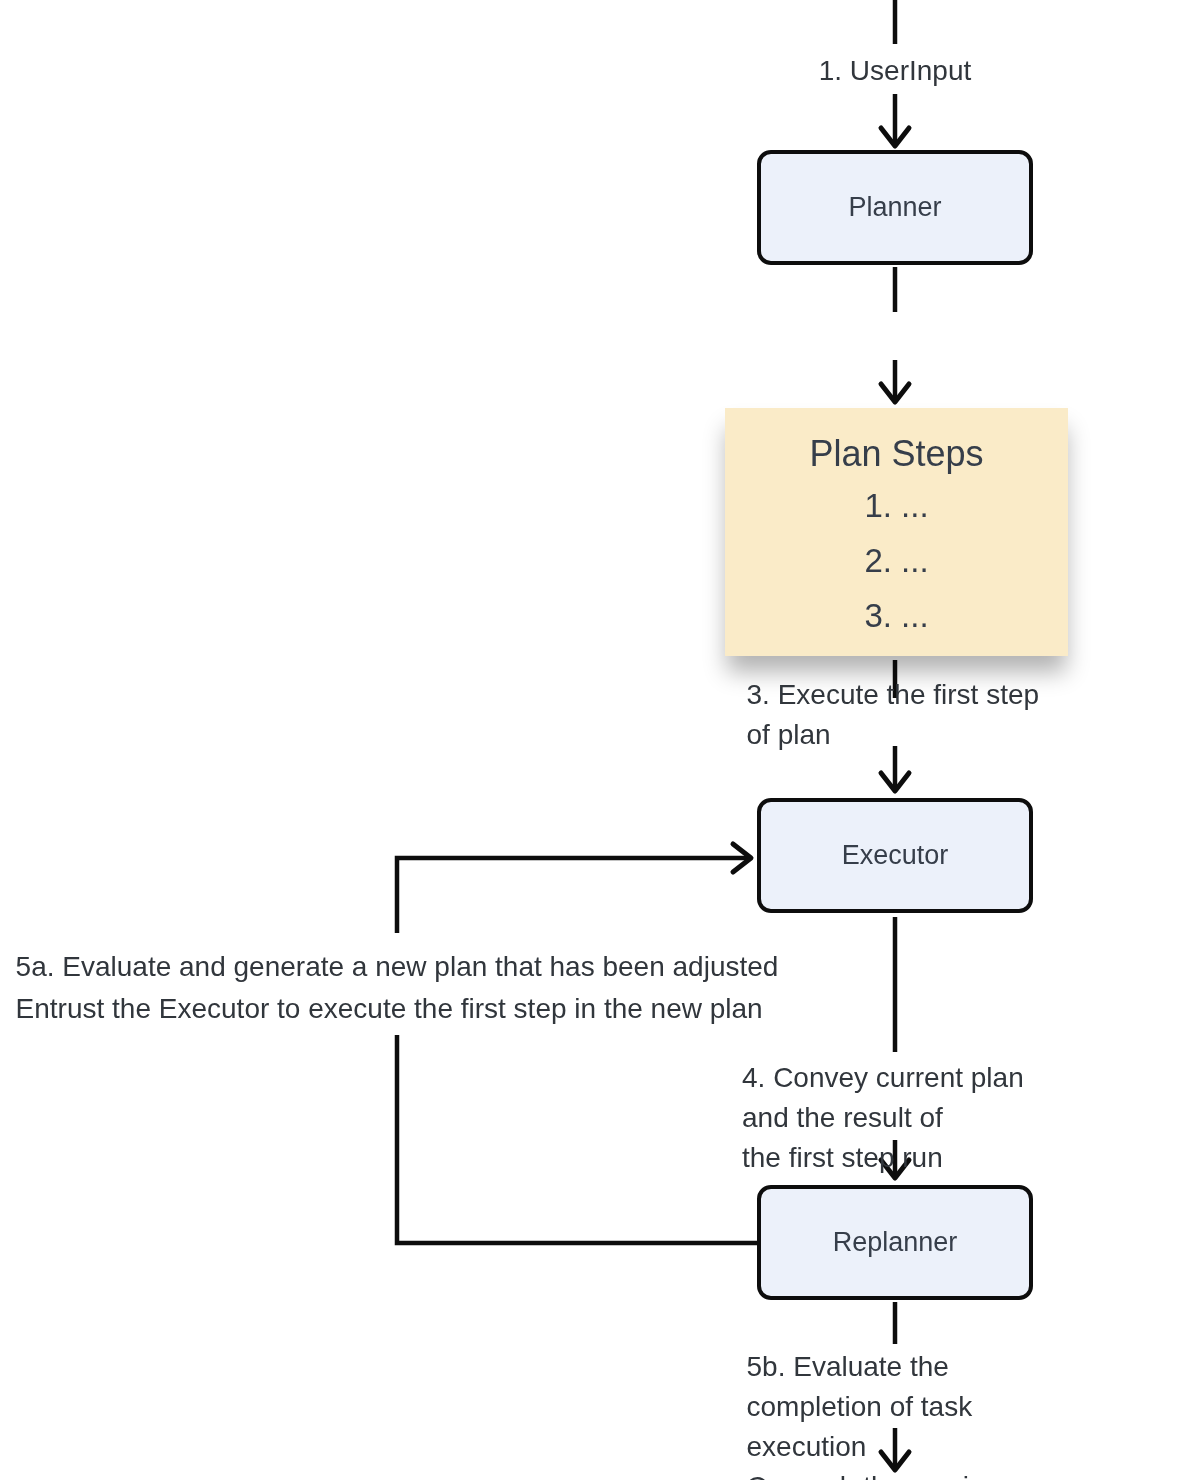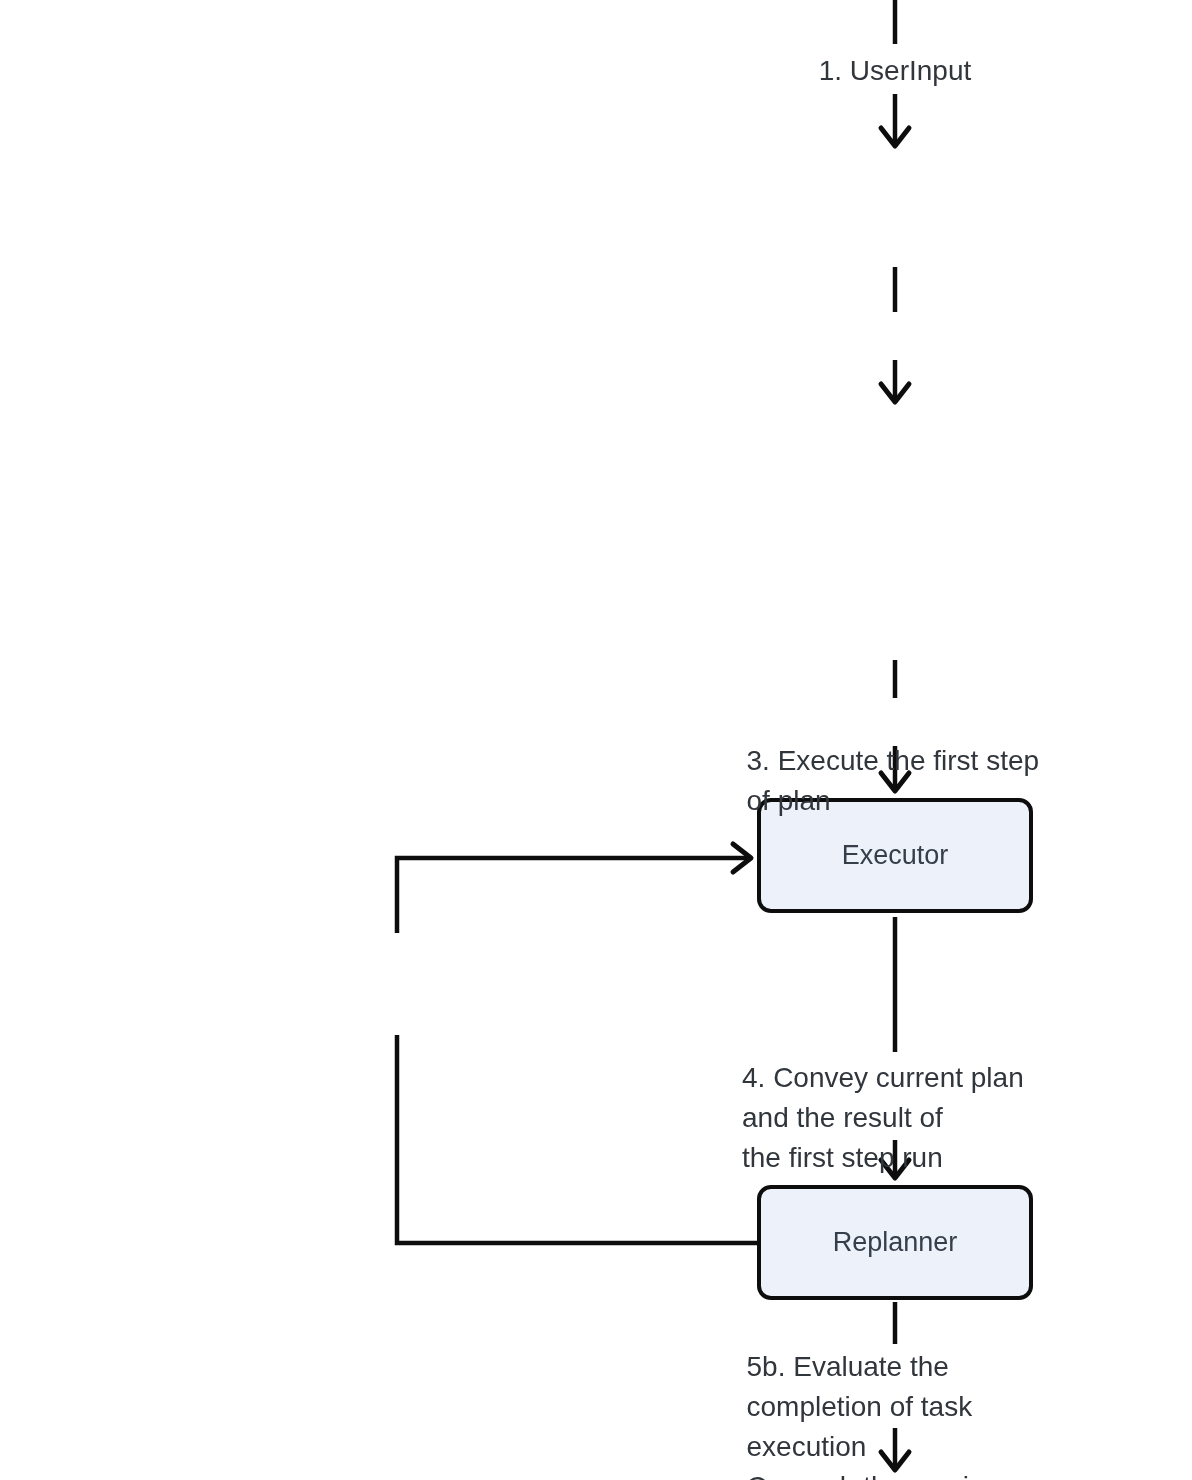--- a/index.html
+++ b/index.html
@@ -63,21 +63,21 @@
     position:absolute;
     transform:translateX(-50%);
     text-align:left;
     white-space:pre-line;
     font-size:28px;
     line-height:40px;
     color:var(--text);
   }
   #label-step1{left:895px;top:51px;}
   #label-step2{left:895px;top:320px;}
-  #label-step3{left:895px;top:741px;}
+  #label-step3{left:895px;top:675px;}
   #label-step4{left:892px;top:1058px;}
   #label-step5a{left:397px;top:946px;line-height:42px;}
   #label-step5b{left:895px;top:1347px;}
 </style>
 </head>
 <body>
 
 <div id="canvas">
 
   <svg class="edges" viewBox="0 0 1192 1480" xmlns="http://www.w3.org/2000/svg">
@@ -94,30 +94,41 @@
     <path class="edge" d="M895 660 V698"></path>
     <path class="edge" d="M895 746 V791" marker-end="url(#arrow)"></path>
     <path class="edge" d="M895 917 V1052"></path>
     <path class="edge" d="M895 1140 V1178" marker-end="url(#arrow)"></path>
     <path class="edge" d="M895 1302 V1344"></path>
     <path class="edge" d="M895 1428 V1470" marker-end="url(#arrow)"></path>
     <path class="edge" d="M757 1243 H397 V1035"></path>
     <path class="edge" d="M397 933 V858 H751" marker-end="url(#arrow)"></path>
   </svg>
 
+  <div class="node" id="node-planner">
+    <span>Planner</span>
+  </div>
 
+  <div class="note">
+    <div class="note-title">Plan Steps</div>
+    <div class="note-item">1. ...</div>
+    <div class="note-item">2. ...</div>
+    <div class="note-item">3. ...</div>
+  </div>
 
   <div class="node" id="node-replanner">
     <span>Replanner</span>
   </div>
 
   <div class="node" id="node-executor">
     <span>Executor</span>
   </div>
 
   <div class="edge-label" id="label-step1">1. UserInput</div>
   <div class="edge-label" id="label-step3">3. Execute the first step of plan</div>
   <div class="edge-label" id="label-step4">4. Convey current plan and the result of
 the first step run</div>
+  <div class="edge-label" id="label-step5a">5a. Evaluate and generate a new plan that has been adjusted
+Entrust the Executor to execute the first step in the new plan</div>
   <div class="edge-label" id="label-step5b">5b. Evaluate the completion of task execution
 Or reach the maximum number of iterations</div>
 
 </div>
 
 </body></html>

